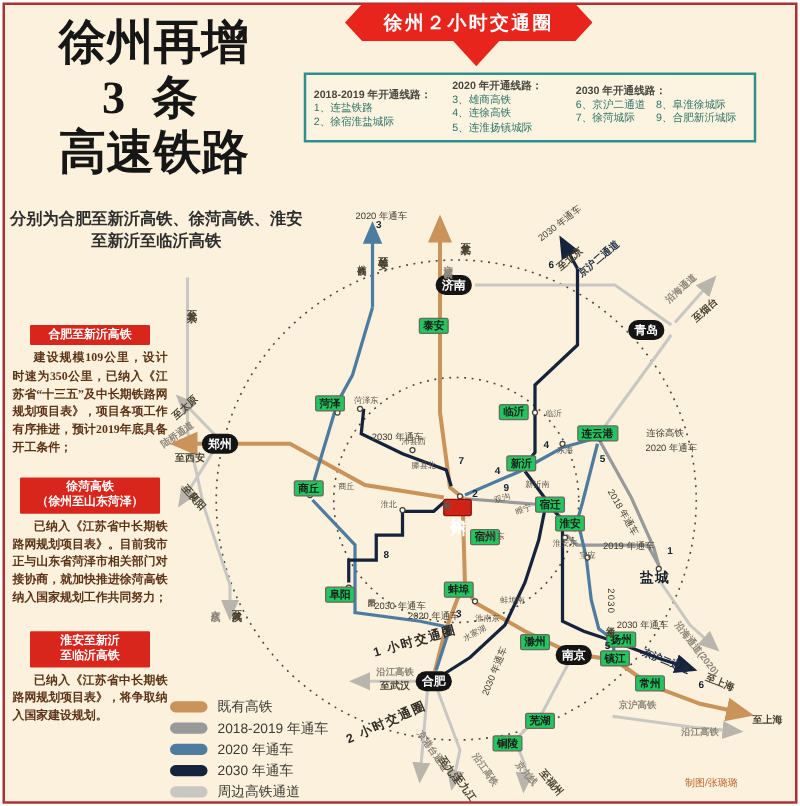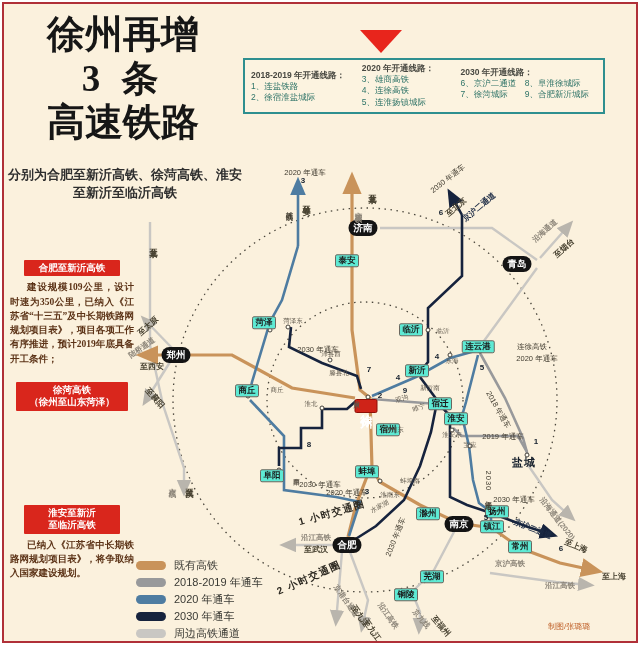--- a/index.html
+++ b/index.html
@@ -41,21 +41,21 @@
            line-height:1.5;text-align:justify;text-indent:1.8em;font-weight:700;}
   
   #linelegend{position:absolute;left:136px;top:557px;z-index:5;}
   .lrow{display:flex;align-items:center;height:17px;}
   .swatch{display:inline-block;width:30px;height:9px;border-radius:5px;margin-right:8px;}
   .llabel{font-size:11px;color:#3a3a34;}
   
   .abs{position:absolute;transform:translate(-50%,-50%);white-space:nowrap;z-index:3;}
   .pill{background:#141414;color:#fff;font-weight:700;font-size:9.5px;padding:1.5px 5px;
         border-radius:9px;}
-  .cbox{background:#5eead4;border:1px solid #6b675f;color:#1a1a1a;font-weight:700;
+  .cbox{background:#22c55e;border:1px solid #6b675f;color:#1a1a1a;font-weight:700;
         font-size:8.5px;padding:0 2.5px;border-radius:2px;line-height:1.35;}
   #xuzhou{background:#cf2318;color:#fff;font-weight:700;font-size:12.5px;padding:4px 2px;
         border:1px solid #8d0f06;border-radius:2px;letter-spacing:2px;}
   .station{font-size:6.5px;color:#5f584c;}
   .anno{font-size:7.5px;color:#4a4436;}
   .num{font-weight:700;font-size:8px;color:#15202e;font-style:normal;}
   .dir{font-weight:700;font-size:8px;color:#474130;}
   .corridor{color:#8d867a;font-weight:700;font-size:7.5px;}
   .open{color:#3f3a2e;font-size:7.5px;}
   .dark{color:#1c2b45;font-weight:700;font-size:8px;}
@@ -167,20 +167,21 @@
     </g>
   </svg>
 
   <div id="title">
     <div class="t1">徐州再增</div>
     <div class="t2">3 条</div>
     <div class="t3">高速铁路</div>
   </div>
   <div id="subtitle">分别为合肥至新沂高铁、徐菏高铁、淮安至新沂至临沂高铁</div>
 
+  <div id="banner" style="background: rgb(232, 37, 28);">徐州２小时交通圈</div>
   <div id="banner-tri"></div>
 
   <div id="openlegend">
     <div class="ocol" id="ocol1">
       <div class="ohdr">2018-2019 年开通线路：</div>
       <div>
 
       <div class="litem">1、连盐铁路</div>
           <div class="litem">2、徐宿淮盐城际</div>
         </div>
@@ -206,20 +207,21 @@
 
   <div class="infobox" style="top:260px">
     <div class="ib-title">合肥至新沂高铁</div>
     <div class="ib-body">建设规模109公里，设计时速为350公里，已纳入《江苏省“十三五”及中长期铁路网规划项目表》，项目各项工作有序推进，预计2019年底具备开工条件；</div>
   </div>
   <div class="infobox" style="top:382px">
     <div class="ib-title wide">
       <div>徐菏高铁</div>
       <div>（徐州至山东菏泽）</div>
     </div>
+    <div class="ib-body">已纳入《江苏省中长期铁路网规划项目表》。目前我市正与山东省菏泽市相关部门对接协商，就加快推进徐菏高铁纳入国家规划工作共同努力；</div>
   </div>
   <div class="infobox" style="top:505px">
     <div class="ib-title">
       <div>淮安至新沂</div>
       <div>至临沂高铁</div>
     </div>
     <div class="ib-body">已纳入《江苏省中长期铁路网规划项目表》，将争取纳入国家建设规划。</div>
   </div>
 
   <div id="linelegend">

